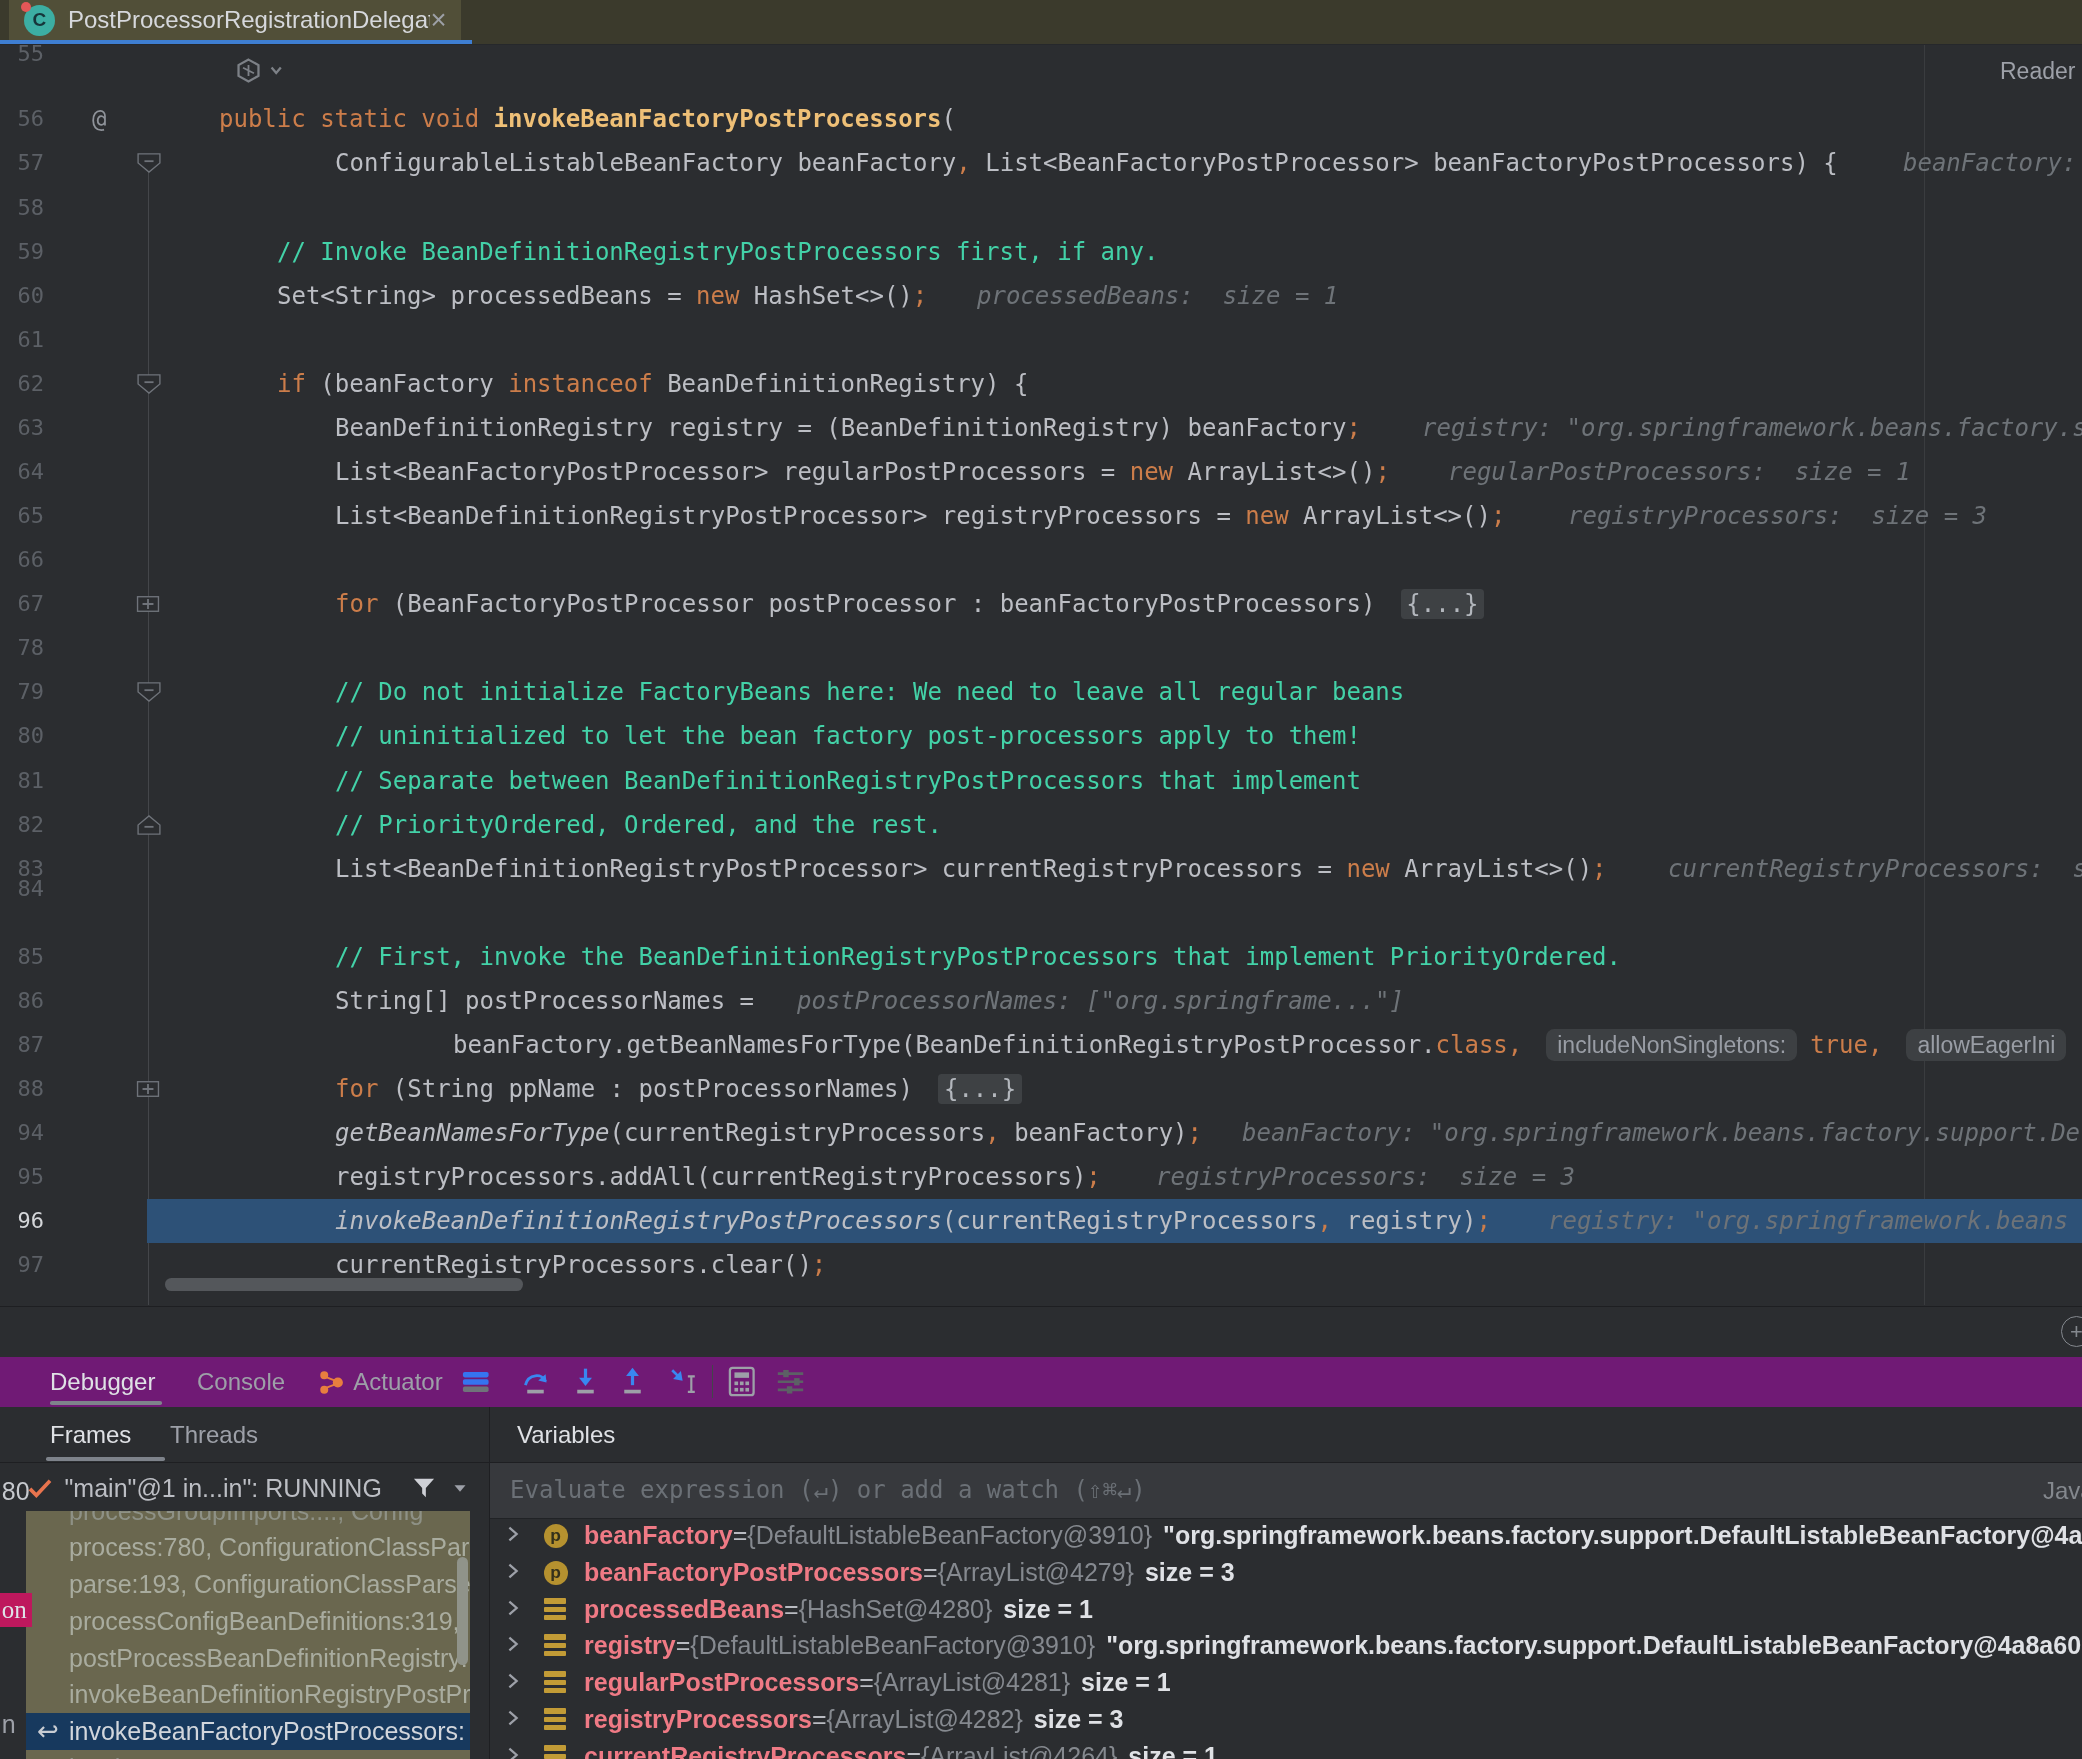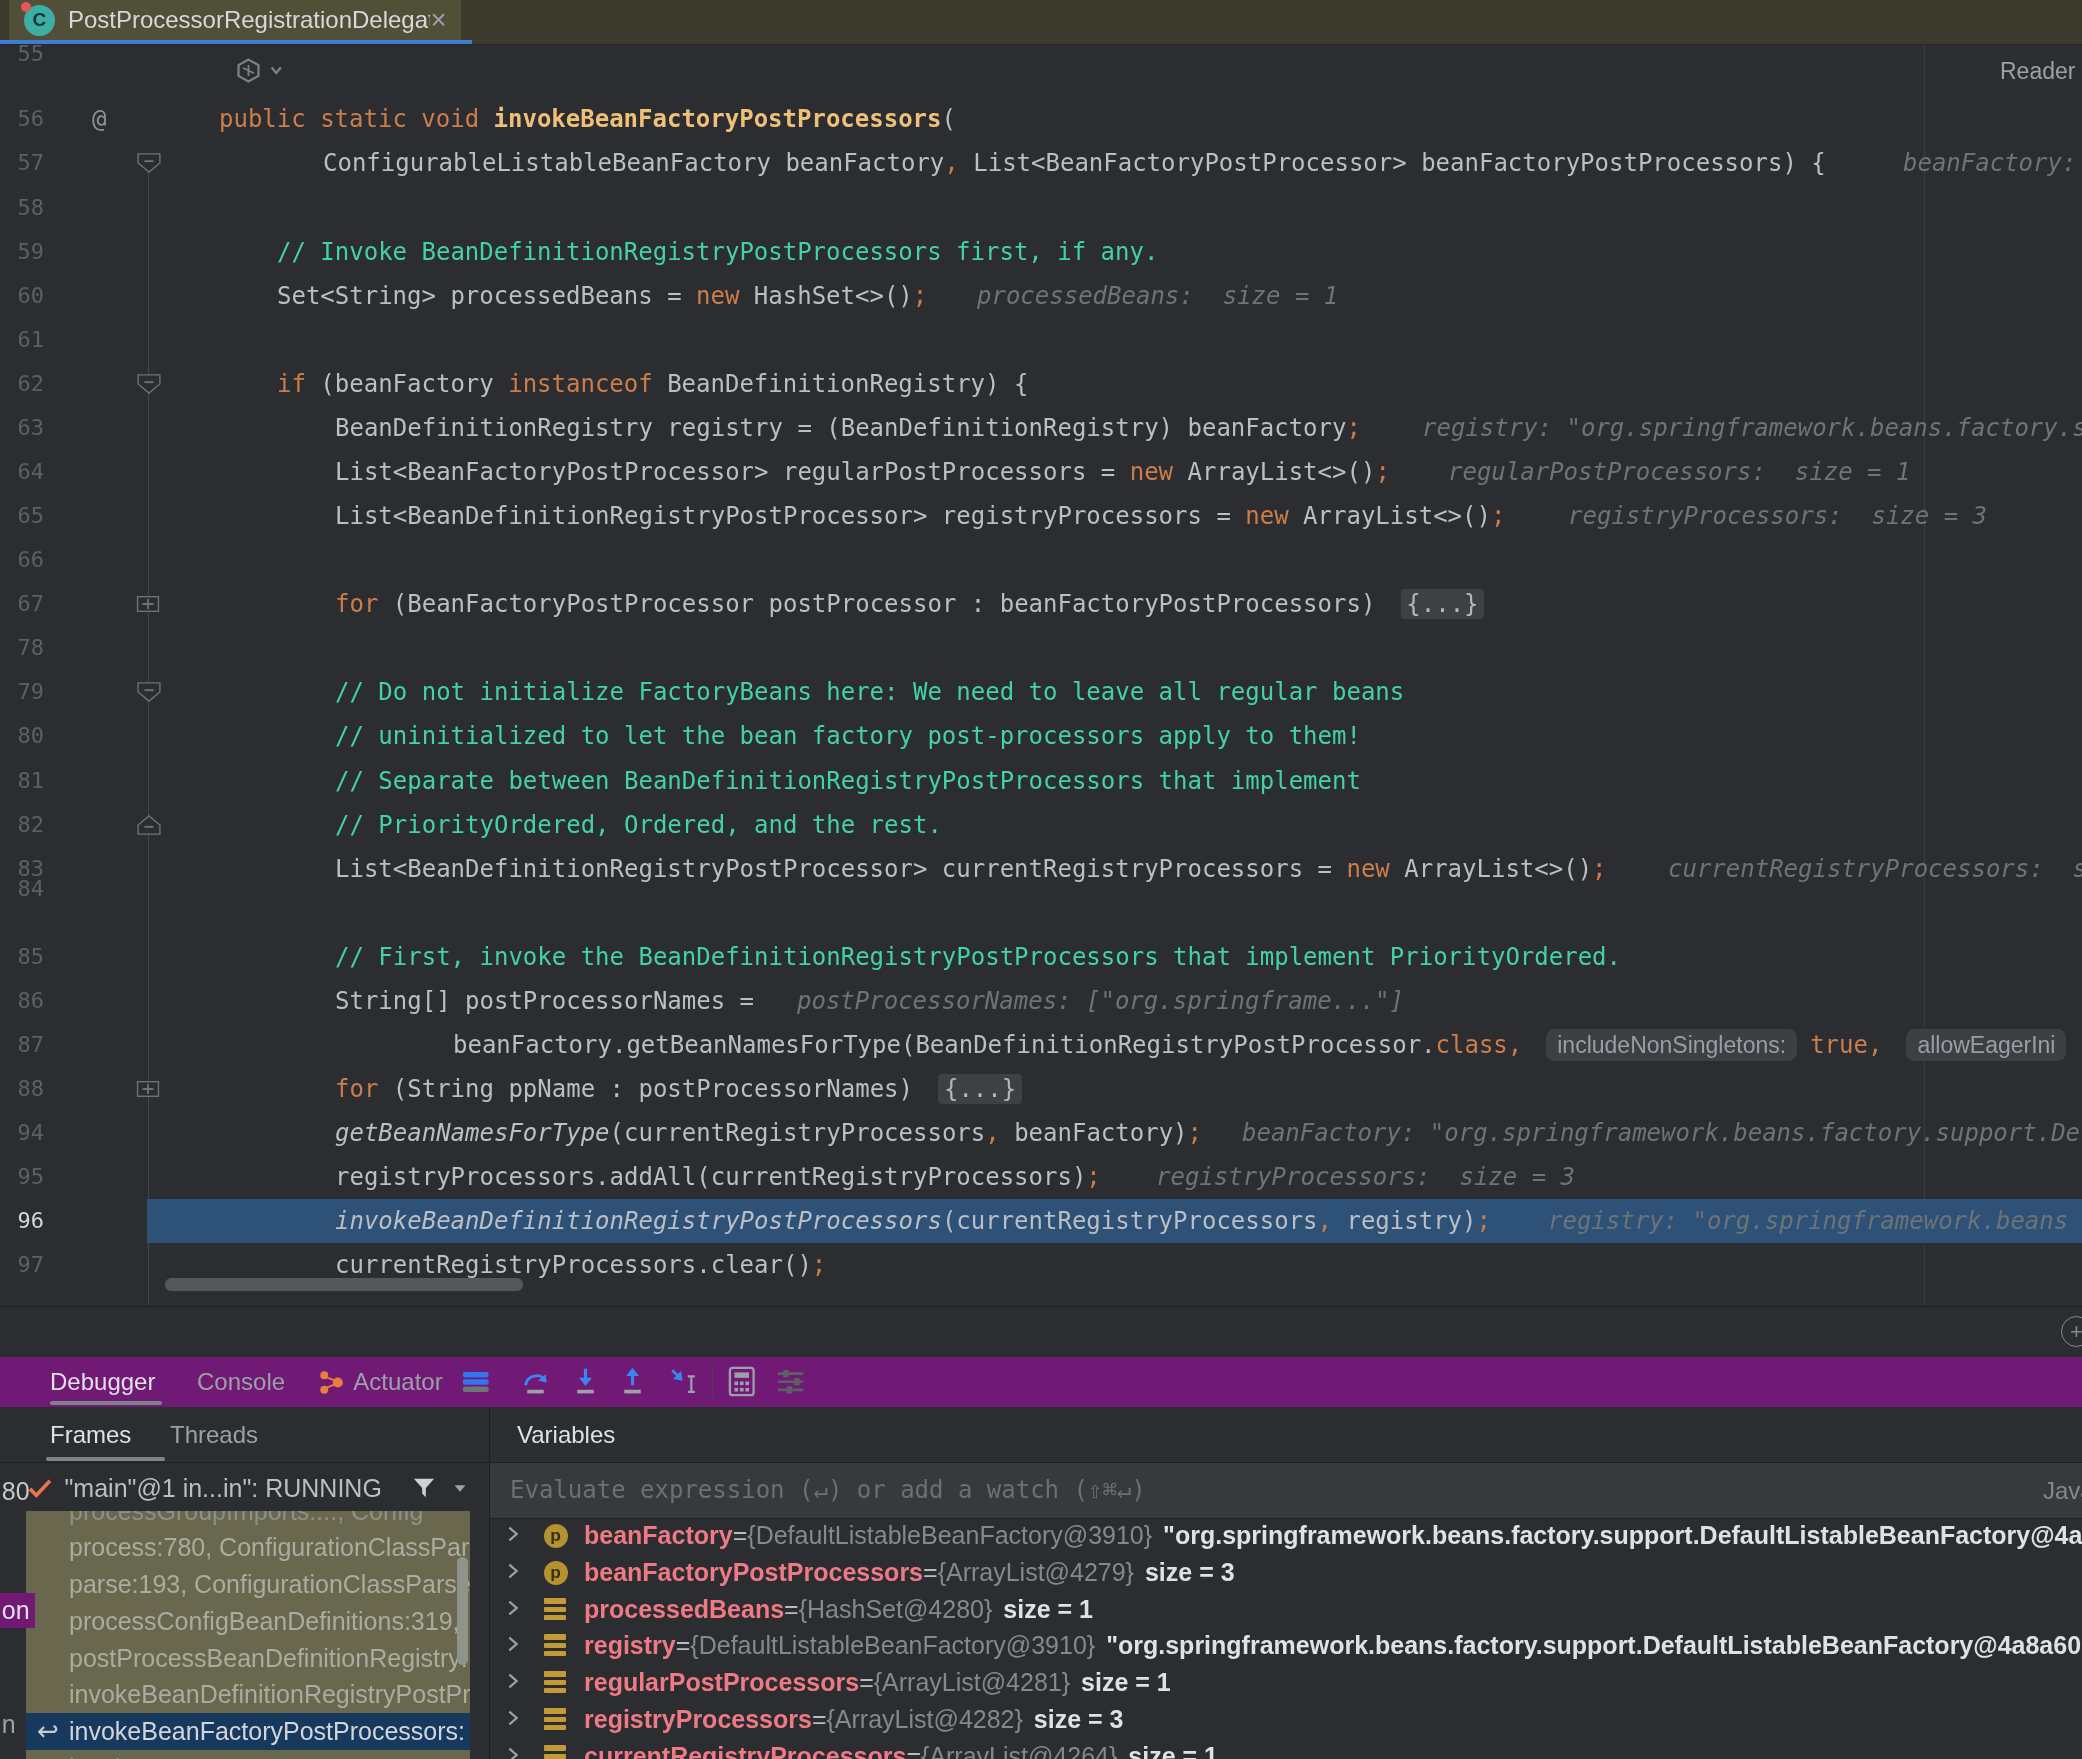--- a/index.html
+++ b/index.html
@@ -63,21 +63,21 @@
   .thread-row{position:absolute;top:1466px;left:27.5px;width:443px;height:44px;display:flex;align-items:center;}
   .thread-label{margin-left:13px;font-size:25px;color:#bcbec4;white-space:nowrap;overflow:hidden;flex:1;}
   .frames{position:absolute;left:26px;top:1511px;width:444px;height:249px;overflow:hidden;background:#6a674f;}
   .frame-row{position:absolute;left:0;width:100%;height:37px;font-size:25px;line-height:37px;color:#a9ac9f;
       padding-left:43px;box-sizing:border-box;white-space:nowrap;overflow:hidden;}
   .frame-row.dim{color:#8e9186;}
   .frame-row.selected{background:#17395e;color:#d2d6dc;padding-left:43px;}
   .frame-row .back{position:absolute;left:11px;top:0;color:#c9cdd3;font-size:26px;}
   .frames-scroll{position:absolute;right:1.8px;top:46px;width:11px;height:108px;border-radius:5.5px;background:#90938a;}
   .frag{position:absolute;font-size:25px;color:#c6c9ce;}
-  .frag.box{background:#701a75;color:#dfe3e8;padding:2.8px 5.5px 2.8px 1.8px;}
+  .frag.box{background:#be185d;color:#dfe3e8;padding:2.8px 5.5px 2.8px 1.8px;font-family:Liberation Serif, serif;}
 
   
   .evalbar{position:absolute;left:490px;top:1463px;right:0;height:55px;background:#37393d;border-bottom:1.8px solid #212326;}
   .evalbar .ph{position:absolute;left:20px;top:0;font:24px/55px "DejaVu Sans Mono","DejaVu Sans",monospace;color:#6b7076;white-space:pre;}
   .evalbar .lang{position:absolute;left:1553px;top:0;font-size:24px;line-height:55px;color:#84888e;}
   .vars{position:absolute;left:490px;top:1520px;right:0;bottom:0;overflow:hidden;}
   .var-row{position:absolute;left:0;width:1592px;height:37px;display:flex;align-items:center;white-space:nowrap;}
   .var-exp{flex:0 0 auto;margin-left:13px;width:27.5px;}
   .var-ico{flex:0 0 auto;width:24px;height:24px;margin-left:13px;margin-right:16.5px;position:relative;}
   .ico-param{border-radius:50%;background:#b5912f;color:#33301b;font-weight:bold;font-size:17.4px;
@@ -116,21 +116,21 @@
           <span class="ln">56</span>
           <span class="gutter-at">@</span>
           <span class="code" style="left: 219px;"><span class="tk-k">public static void </span><span class="tk-m">invokeBeanFactoryPostProcessors</span><span class="tk-t">(</span></span>
         </div>
         <div class="line" style="top: 96px;">
           <span class="ln">57</span>
           <span class="fold"><svg width="26" height="20" viewBox="0 0 28 22">
               <path d="M2 1 H26 V11 L14 21 L2 11 Z" fill="#2b2d30" stroke="#6f737a" stroke-width="1.5"></path>
               <path d="M9 9 H19" stroke="#6f737a" stroke-width="2"></path>
             </svg></span>
-          <span class="code" style="left: 323px;"><span class="tk-t">ConfigurableListableBeanFactory beanFactory</span><span class="tk-o">,</span><span class="tk-t"> List&lt;BeanFactoryPostProcessor&gt; beanFactoryPostProcessors) {</span></span>
+          <span class="code" style="left: 335px;"><span class="tk-t">ConfigurableListableBeanFactory beanFactory</span><span class="tk-o">,</span><span class="tk-t"> List&lt;BeanFactoryPostProcessor&gt; beanFactoryPostProcessors) {</span></span>
           <span class="hint" style="left: 1903px;">beanFactory: </span>
         </div>
         <div class="line" style="top: 141px;">
           <span class="ln">58</span>
         </div>
         <div class="line" style="top: 185px;">
           <span class="ln">59</span>
           <span class="code" style="left: 277px;"><span class="tk-c">// Invoke BeanDefinitionRegistryPostProcessors first, if any.</span></span>
         </div>
         <div class="line" style="top: 229px;">

